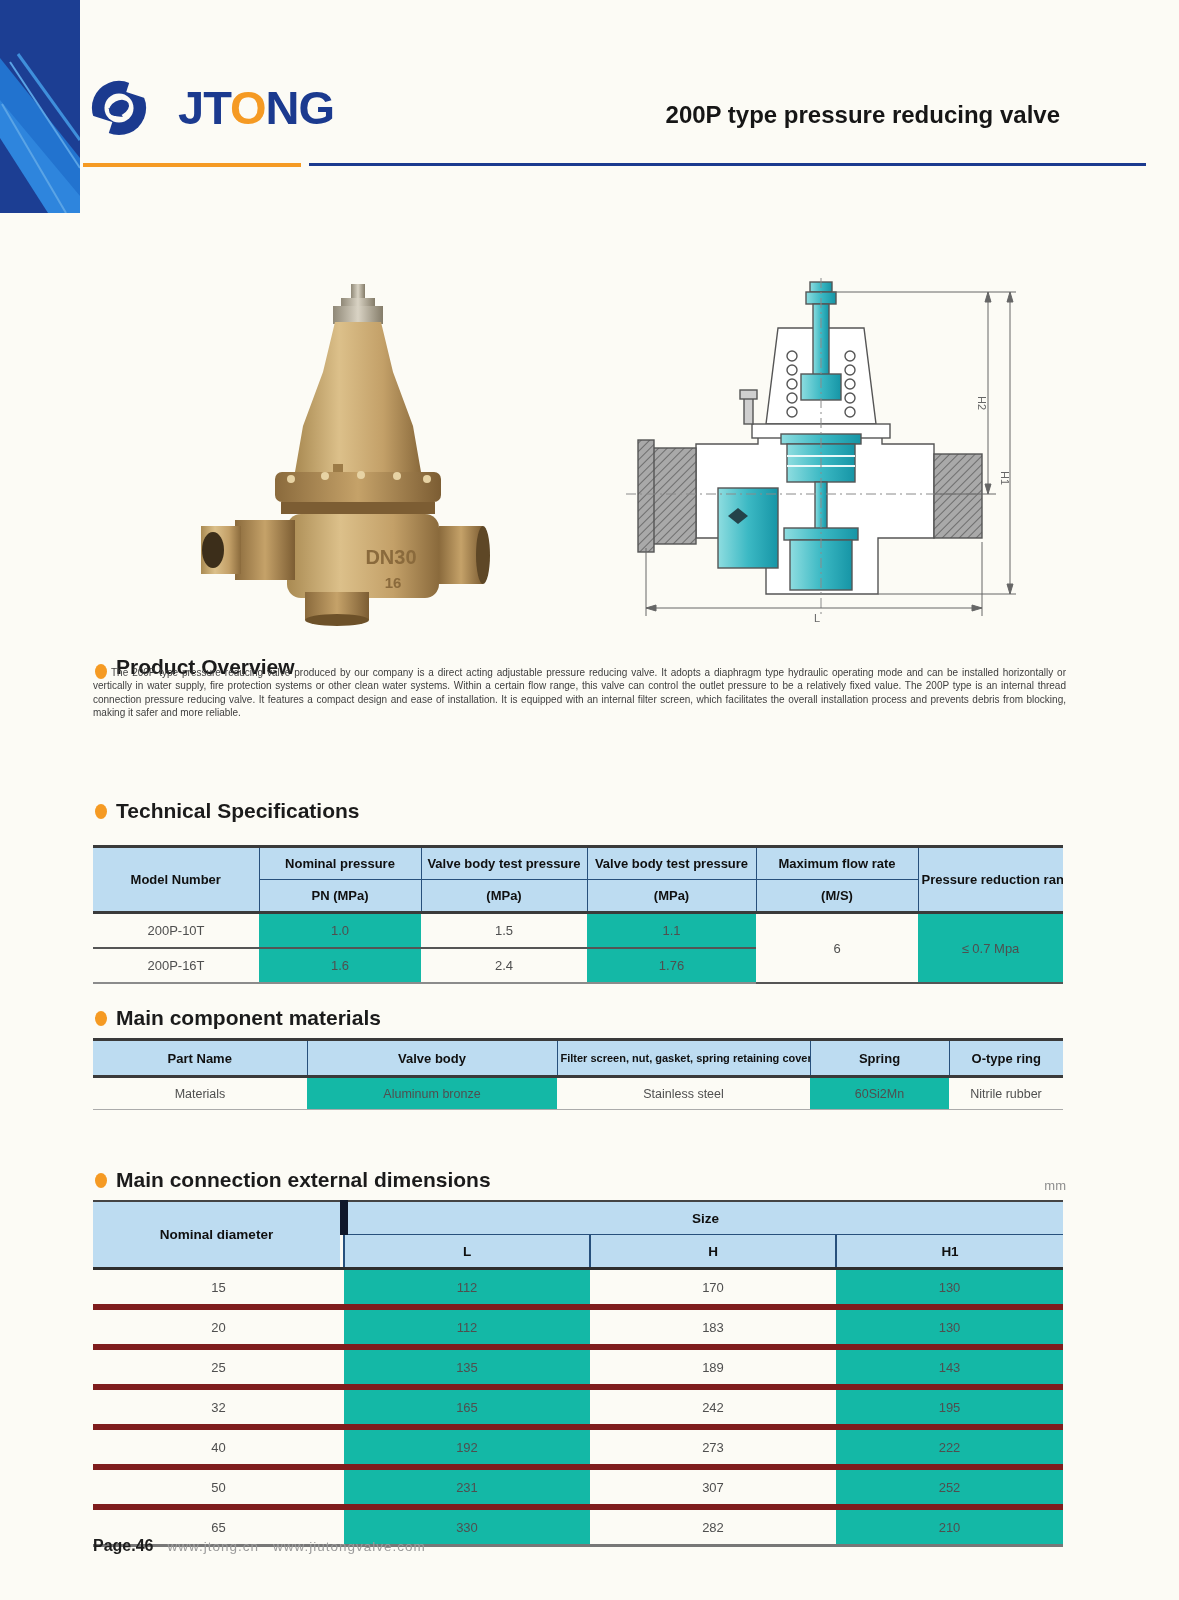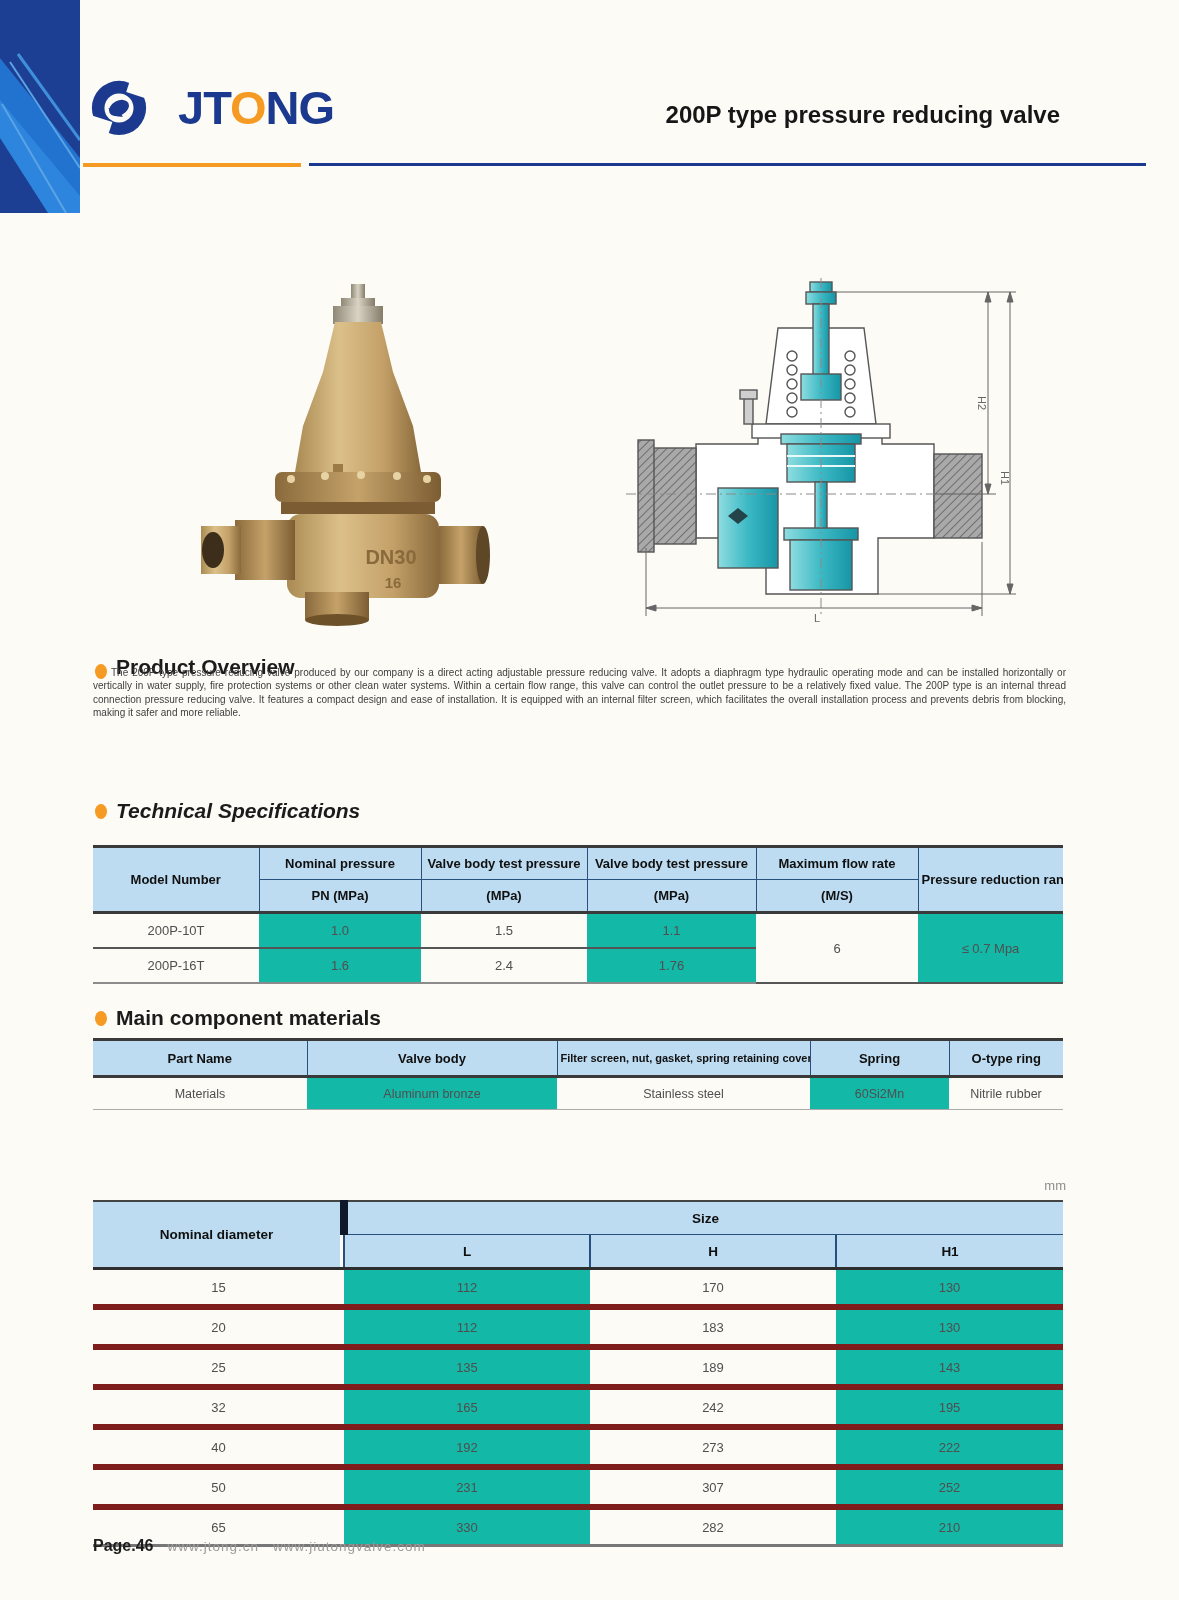--- a/index.html
+++ b/index.html
@@ -19,21 +19,21 @@
 
   
   .fig-photo{position:absolute; left:183px; top:276px;}
   .fig-drawing{position:absolute; left:618px; top:276px;}
 
   
   .section-head{position:absolute; display:flex; align-items:center; gap:9px;
                 font-size:21px; font-weight:700; color:#1b1b1b;}
   .bullet{width:12px; height:15px; border-radius:50%; background:#f59a23; flex:0 0 auto;}
   .head-overview{left:95px; top:655px;align-items:flex-end;}
-  .head-specs{left:95px; top:799px;font-style:italic;}
+  .head-specs{left:95px; top:799px;}
   .head-mats{left:95px; top:1006px;}
   .head-dims{left:95px; top:1168px;}
   .unit-label{position:absolute; left:1000px; top:1178px; width:66px; text-align:right;
               font-size:13px; color:#8e8e8e;}
 
   .overview-body{position:absolute; left:93px; top:656px; width:973px;
                  font-size:10px; line-height:1.33; color:#3e3e3e; text-align:justify; text-indent:18px;}
 
   
   table{border-collapse:collapse; table-layout:fixed; position:absolute;}
@@ -314,20 +314,24 @@
       <tr>
         <td>Materials</td>
         <td class="cg">Aluminum bronze</td>
         <td>Stainless steel</td>
         <td class="cg">60Si2Mn</td>
         <td>Nitrile rubber</td>
       </tr>
     </tbody>
   </table>
 
+  <div class="section-head head-dims">
+    <span class="bullet"></span>
+    <span>Main connection external dimensions</span>
+  </div>
   <div class="unit-label">mm</div>
   <table class="dims">
     <colgroup>
         <col style="width:251px">
         <col style="width:246px">
         <col style="width:246px">
         <col style="width:227px">
       </colgroup>
     <thead>
       <tr>

